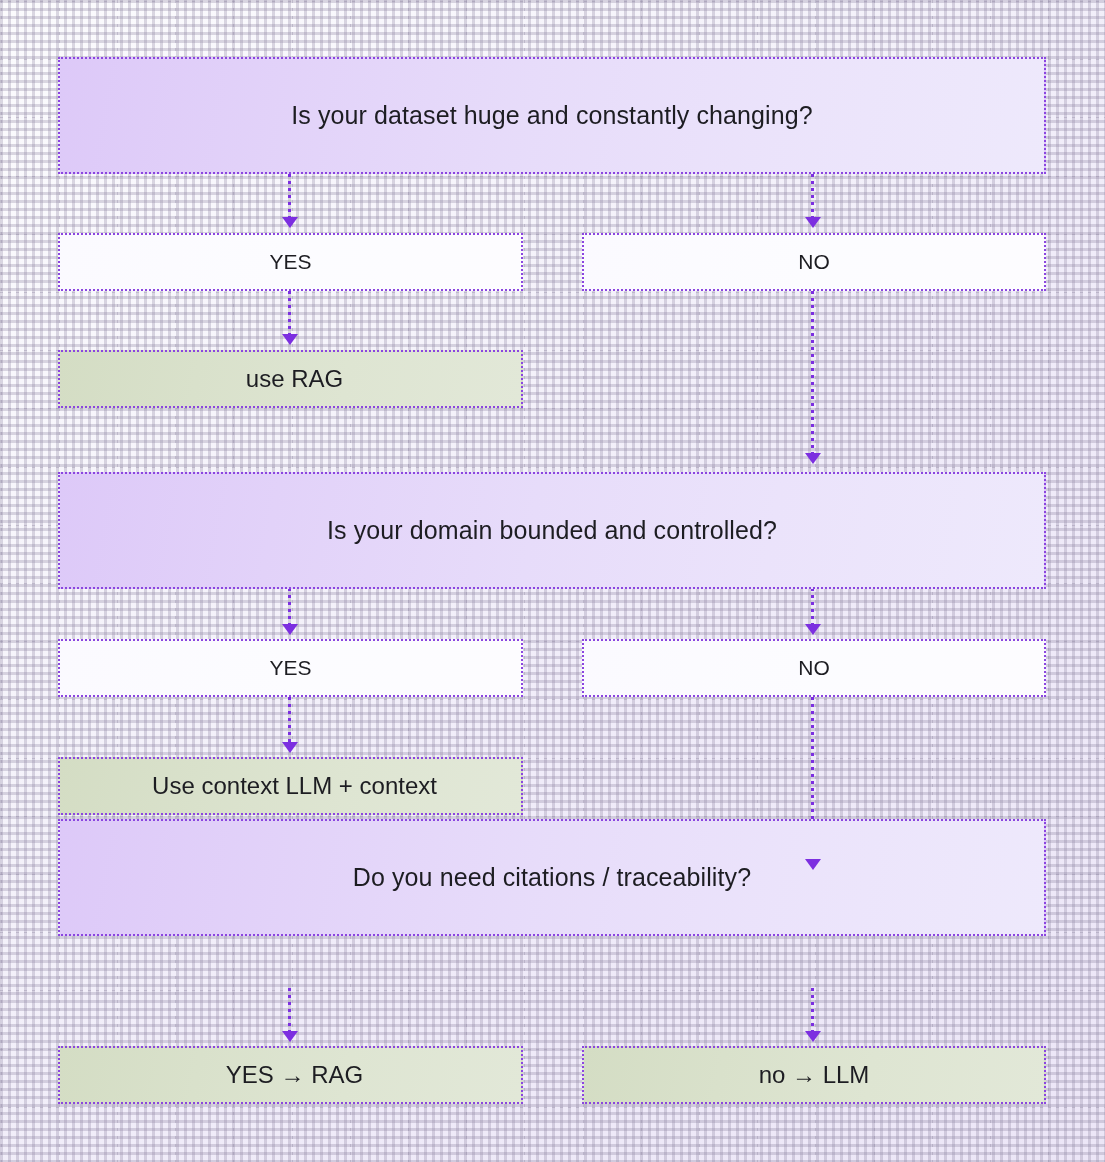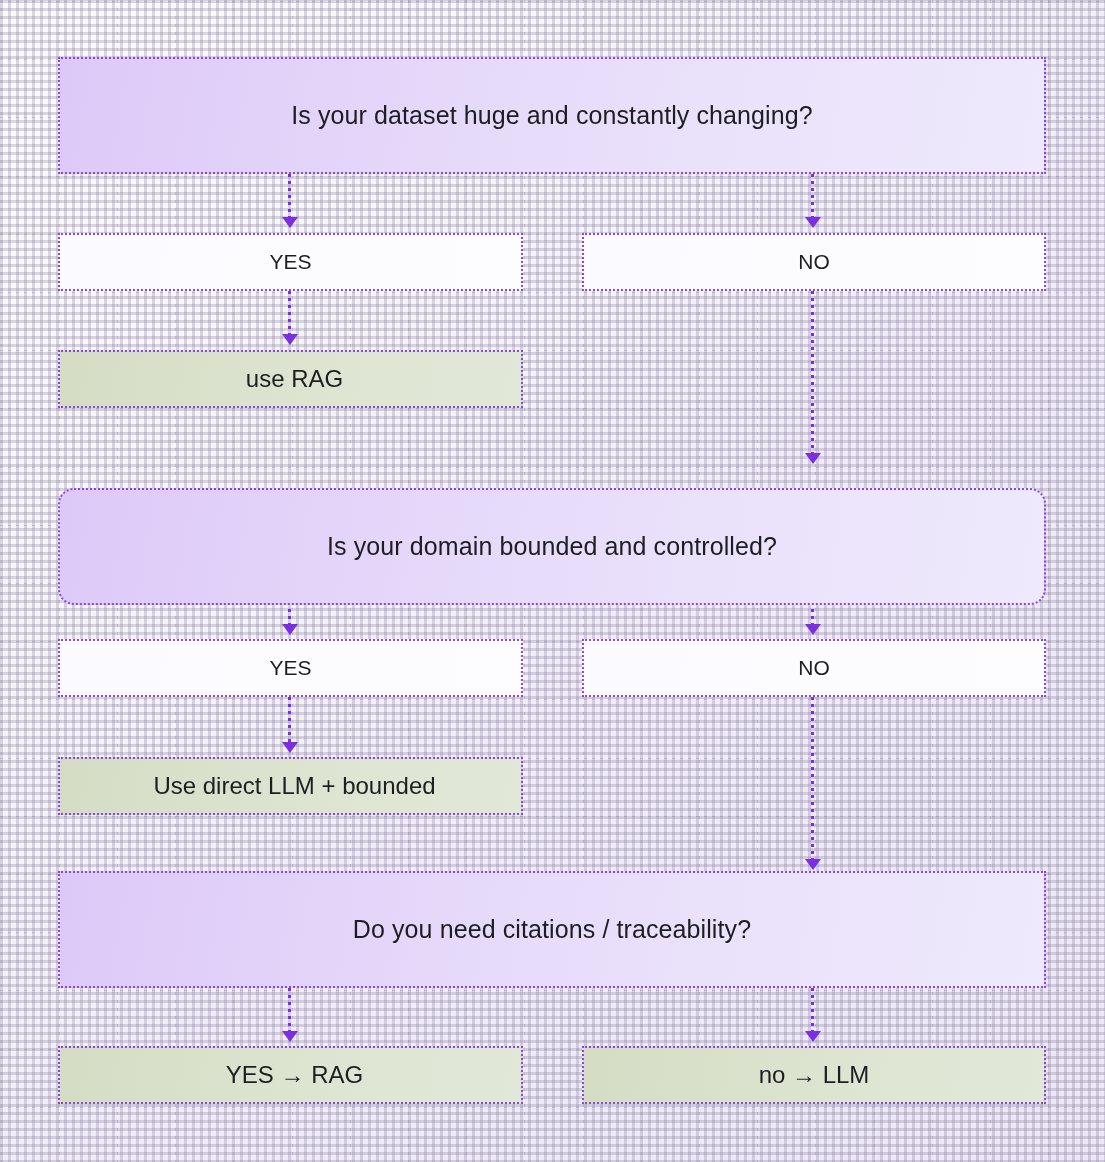--- a/index.html
+++ b/index.html
@@ -192,41 +192,41 @@
   <div class="node branch right" style="top:233px;">NO</div>
 
   <div class="connector" style="left:288px; top:291px; height:44px;"></div>
   <div class="arrowhead" style="left:282px; top:334px;"></div>
 
   <div class="node result left" style="top:350px;">use RAG</div>
 
   <div class="connector" style="left:811px; top:291px; height:163px;"></div>
   <div class="arrowhead" style="left:805px; top:453px;"></div>
 
-  <div class="node question" style="top:488px;border-radius:16px;">Is your domain bounded and controlled?</div>
+  <div class="node question" style="top:472px;">Is your domain bounded and controlled?</div>
 
   <div class="connector" style="left:288px; top:581px; height:44px;"></div>
   <div class="arrowhead" style="left:282px; top:624px;"></div>
 
   <div class="connector" style="left:811px; top:581px; height:44px;"></div>
   <div class="arrowhead" style="left:805px; top:624px;"></div>
 
   <div class="node branch left" style="top:639px;">YES</div>
 
   <div class="node branch right" style="top:639px;">NO</div>
 
   <div class="connector" style="left:288px; top:697px; height:46px;"></div>
   <div class="arrowhead" style="left:282px; top:742px;"></div>
 
-  <div class="node result left" style="top:757px;">Use direct LLM + bounded</div>
+  <div class="node result left" style="top:757px;">Use context LLM + context</div>
 
   <div class="connector" style="left:811px; top:697px; height:164px;"></div>
   <div class="arrowhead" style="left:805px; top:859px;"></div>
 
-  <div class="node question" style="top:871px;">Do you need citations / traceability?</div>
+  <div class="node question" style="top:819px;">Do you need citations / traceability?</div>
 
   <div class="connector" style="left:288px; top:988px; height:44px;"></div>
   <div class="arrowhead" style="left:282px; top:1031px;"></div>
 
   <div class="connector" style="left:811px; top:988px; height:44px;"></div>
   <div class="arrowhead" style="left:805px; top:1031px;"></div>
 
   <div class="node result right" style="top:1046px;">no → LLM</div>
 
   <div class="node result left" style="top:1046px;">YES → RAG</div>

